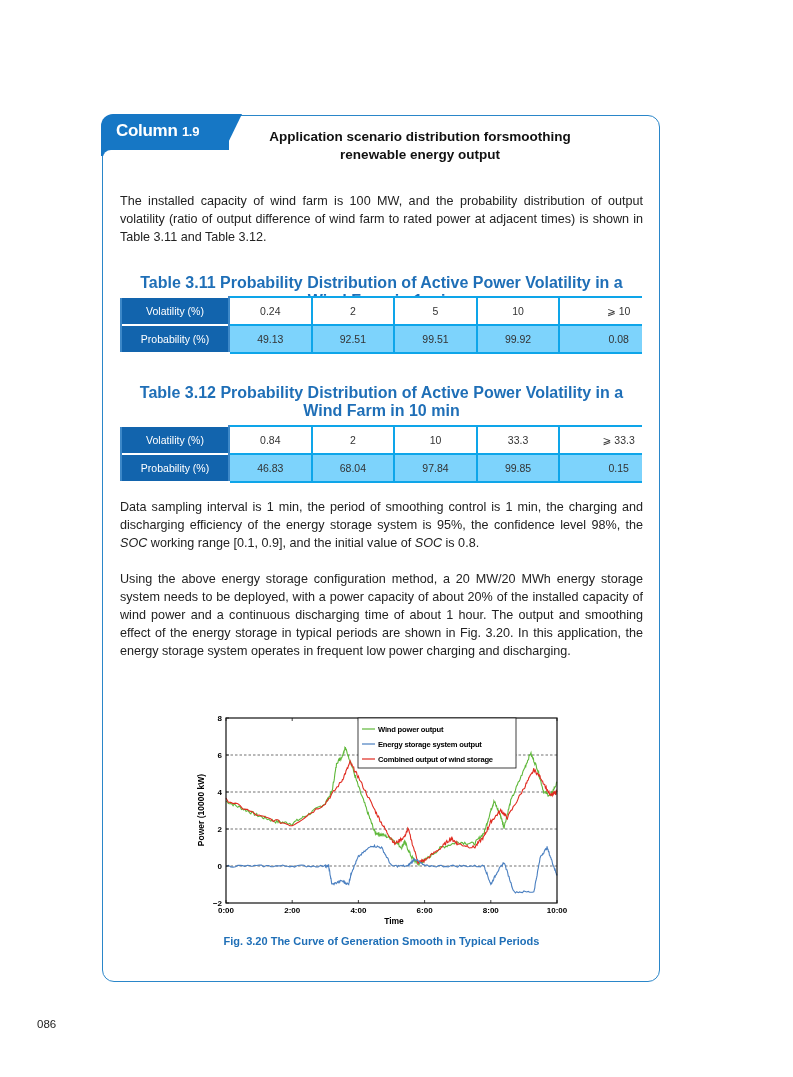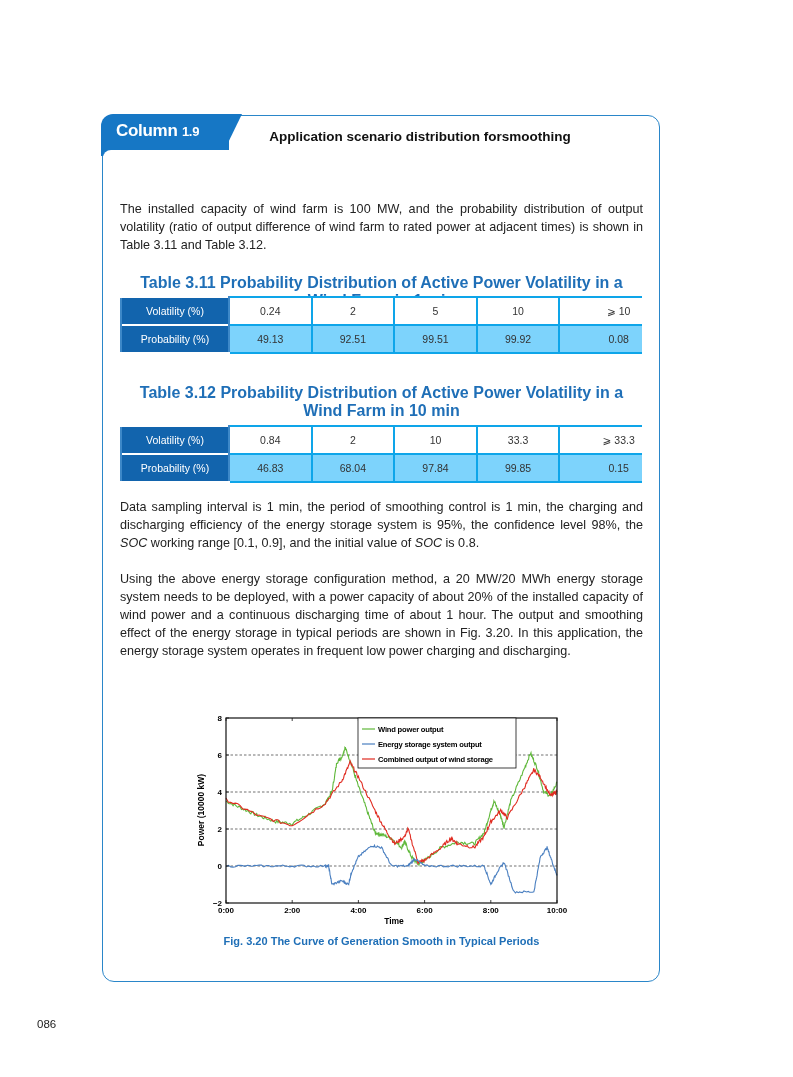--- a/index.html
+++ b/index.html
@@ -54,23 +54,24 @@
 <div class="box"></div>
 <div class="tab"></div>
 <div class="tab-notch"></div>
 <div class="tab-under"></div>
 <div class="tab-label">
   <span>Column</span>
   <span class="num">1.9</span>
 </div>
 <div class="title">
   <div>Application scenario distribution forsmoothing</div>
+  <div>renewable energy output</div>
 </div>
 
-<div class="para" style="top:200px;">The installed capacity of wind farm is 100 MW, and the probability distribution of output volatility (ratio of output difference of wind farm to rated power at adjacent times) is shown in Table 3.11 and Table 3.12.</div>
+<div class="para" style="top:192px;">The installed capacity of wind farm is 100 MW, and the probability distribution of output volatility (ratio of output difference of wind farm to rated power at adjacent times) is shown in Table 3.11 and Table 3.12.</div>
 
 <div class="caption" style="top:274px;">Table 3.11   Probability Distribution of Active Power Volatility in a Wind Farm in 1 min</div>
 <table class="tbl" style="top:296px;">
   <tbody>
       <tr class="r1">
     <td class="hd">Volatility (%)</td>
     <td class="v">0.24</td>
     <td class="v">2</td>
     <td class="v">5</td>
     <td class="v">10</td>

